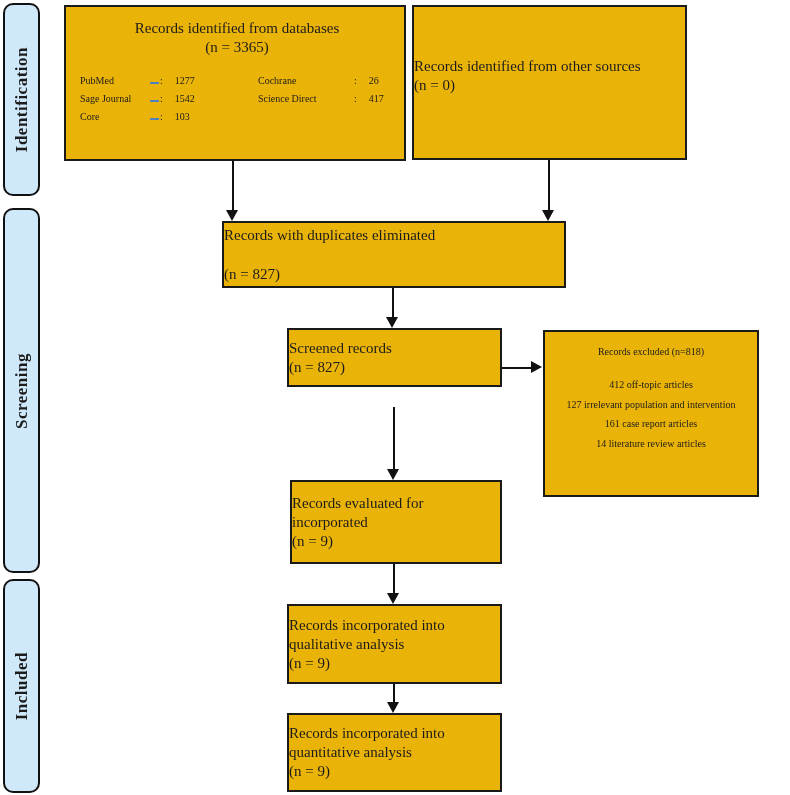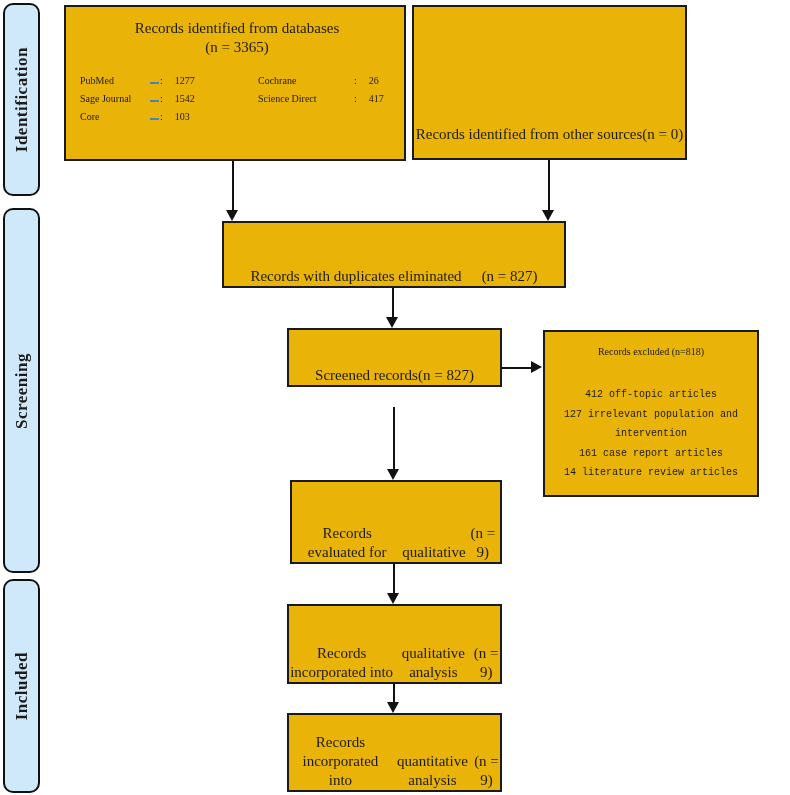--- a/index.html
+++ b/index.html
@@ -20,21 +20,21 @@
     font-weight:bold;font-size:17px;letter-spacing:.5px;white-space:nowrap;
   }
   #stage-identification{top:3px;height:193px;}
   #stage-screening{top:208px;height:365px;}
   #stage-included{top:579px;height:214px;}
   
   .fbox{
     position:absolute;background:#eab308;border:2px solid #1a1a1a;
     box-sizing:border-box;font-size:15px;line-height:19px;
   }
-  .fbox.center{display:flex;flex-direction:row;align-items:flex-end;justify-content:center;text-align:center;}
+  .fbox.center{display:flex;flex-direction:column;align-items:flex-start;justify-content:center;text-align:center;}
   #box-databases{left:64px;top:5px;width:342px;height:156px;padding:12px 10px 0 14px;}
   #box-other{left:412px;top:5px;width:275px;height:155px;padding-bottom:14px;}
   #box-dedup{left:222px;top:221px;width:344px;height:67px;gap:20px;}
   #box-screened{left:287px;top:328px;width:215px;height:59px;}
   #box-excluded{left:543px;top:330px;width:216px;height:167px;padding:10px 5px 0 5px;text-align:center;font-size:10px;}
   #box-eligibility{left:290px;top:480px;width:212px;height:84px;}
   #box-qualitative{left:287px;top:604px;width:215px;height:80px;}
   #box-quantitative{left:287px;top:713px;width:215px;height:79px;}
   .box-title-center{text-align:center;}
   
@@ -44,21 +44,21 @@
   .src-row{display:flex;align-items:baseline;}
   .src-name-l{width:70px;flex:none;}
   .src-name-r{width:96px;flex:none;}
   .tab-marker{
     display:inline-block;width:9px;height:9px;flex:none;
     border-bottom:2.5px solid #4f81bd;margin-right:1px;
   }
   .src-colon{flex:none;}
   .src-value{margin-left:12px;}
   
-  .excl-reasons{margin-top:24px;line-height:19.5px;font-family:Liberation Mono, monospace;}
+  .excl-reasons{margin-top:14px;line-height:19.5px;}
   
   .aline-v{position:absolute;width:2px;background:#111;}
   .aline-h{position:absolute;height:2px;background:#111;}
   .ahead-down{
     position:absolute;width:0;height:0;
     border-left:6px solid transparent;border-right:6px solid transparent;
     border-top:11px solid #111;
   }
   .ahead-right{
     position:absolute;width:0;height:0;
@@ -140,21 +140,21 @@
     <div class="excl-reasons">
       <div>412 off-topic articles</div>
       <div>127 irrelevant population and intervention</div>
       <div>161 case report articles</div>
       <div>14 literature review articles</div>
     </div>
   </div>
 
   <div class="fbox center" id="box-eligibility">
     <div>Records evaluated for</div>
-    <div>qualitative</div>
+    <div>incorporated</div>
     <div>(n = 9)</div>
   </div>
 
   <div class="fbox center" id="box-qualitative">
     <div>Records incorporated into</div>
     <div>qualitative analysis</div>
     <div>(n = 9)</div>
   </div>
 
   <div class="fbox center" id="box-quantitative">

